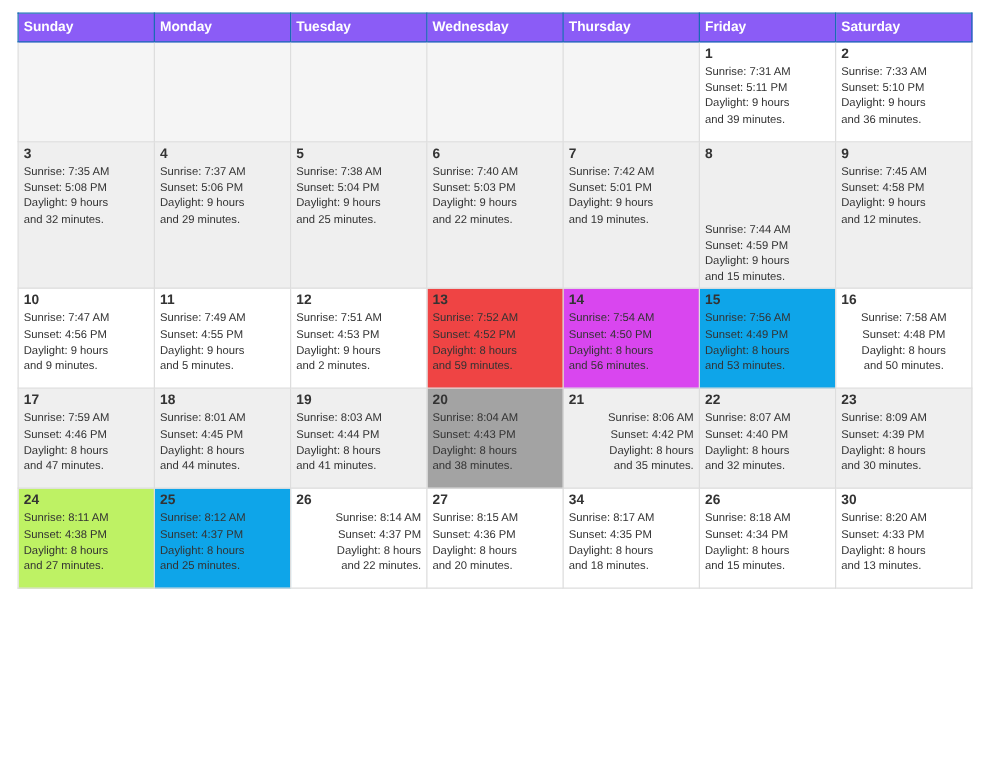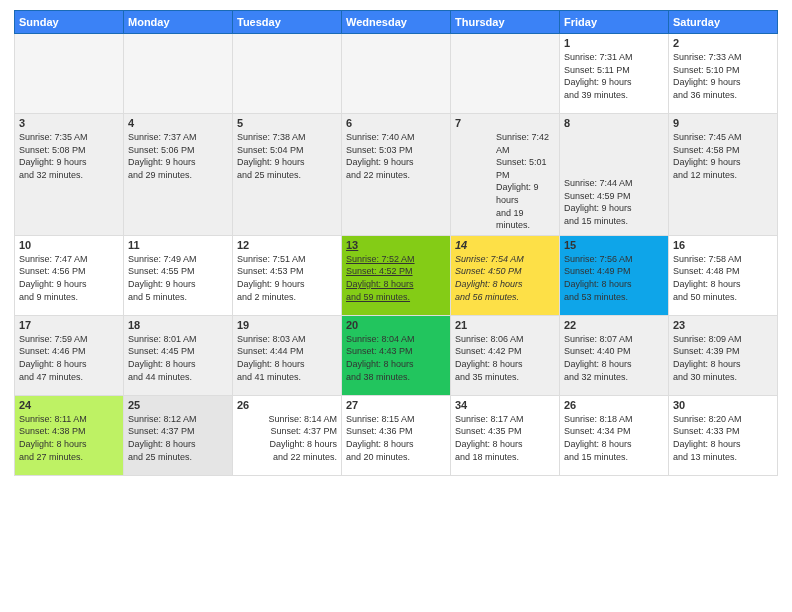--- a/index.html
+++ b/index.html
@@ -46,21 +46,21 @@
     .subtitle {
       font-size: 14px;
       color: #555;
     }
     table {
       width: 100%;
       border-collapse: collapse;
       table-layout: fixed;
     }
     th {
-      background-color: #3b82f6;
+      background-color: #8b5cf6;
       color: #fff;
       font-size: 11px;
       font-weight: bold;
       padding: 5px 4px;
       text-align: left;
       border: 1px solid #1a6ab5;
     }
     td {
       vertical-align: top;
       border: 1px solid #ddd;
@@ -152,21 +152,21 @@
           </td>
           <td style="background: rgb(239, 239, 239);">
             <span class="day-number">6</span>
             <div class="day-info" style="white-space: pre-line;">Sunrise: 7:40 AM
 Sunset: 5:03 PM
 Daylight: 9 hours
 and 22 minutes.</div>
           </td>
           <td style="background: rgb(239, 239, 239);">
             <span class="day-number">7</span>
-            <div class="day-info" style="white-space: pre-line; margin-left: 41px;">Sunrise: 7:42 AM
+            <div class="day-info" style="white-space: pre-line;">Sunrise: 7:42 AM
 Sunset: 5:01 PM
 Daylight: 9 hours
 and 19 minutes.</div>
           </td>
           <td style="background: rgb(239, 239, 239);">
             <span class="day-number">8</span>
             <div class="day-info" style="white-space: pre-line; margin-top: 48px;">Sunrise: 7:44 AM
 Sunset: 4:59 PM
 Daylight: 9 hours
 and 15 minutes.</div>
@@ -194,44 +194,44 @@
 Daylight: 9 hours
 and 5 minutes.</div>
           </td>
           <td style="background: rgb(255, 255, 255);">
             <span class="day-number">12</span>
             <div class="day-info" style="white-space: pre-line;">Sunrise: 7:51 AM
 Sunset: 4:53 PM
 Daylight: 9 hours
 and 2 minutes.</div>
           </td>
-          <td style="background: #84cc16; text-decoration: underline;">
+          <td style="background: #ef4444;">
             <span class="day-number">13</span>
             <div class="day-info" style="white-space: pre-line;">Sunrise: 7:52 AM
 Sunset: 4:52 PM
 Daylight: 8 hours
 and 59 minutes.</div>
           </td>
-          <td style="background: #fde047; font-style: italic;">
+          <td style="background: #d946ef;">
             <span class="day-number">14</span>
             <div class="day-info" style="white-space: pre-line;">Sunrise: 7:54 AM
 Sunset: 4:50 PM
 Daylight: 8 hours
 and 56 minutes.</div>
           </td>
           <td style="background: #0ea5e9;">
             <span class="day-number">15</span>
             <div class="day-info" style="white-space: pre-line;">Sunrise: 7:56 AM
 Sunset: 4:49 PM
 Daylight: 8 hours
 and 53 minutes.</div>
           </td>
           <td style="background: rgb(255, 255, 255);">
             <span class="day-number">16</span>
-            <div class="day-info" style="white-space: pre-line;">Sunrise: 7:58 AM
+            <div class="day-info" style="white-space: pre-line; text-align: center;">Sunrise: 7:58 AM
 Sunset: 4:48 PM
 Daylight: 8 hours
 and 50 minutes.</div>
           </td>
         </tr>
         <tr>
           <td style="background: rgb(239, 239, 239);">
             <span class="day-number">17</span>
             <div class="day-info" style="white-space: pre-line;">Sunrise: 7:59 AM
 Sunset: 4:46 PM
@@ -245,30 +245,30 @@
 Daylight: 8 hours
 and 44 minutes.</div>
           </td>
           <td style="background: rgb(239, 239, 239);">
             <span class="day-number">19</span>
             <div class="day-info" style="white-space: pre-line;">Sunrise: 8:03 AM
 Sunset: 4:44 PM
 Daylight: 8 hours
 and 41 minutes.</div>
           </td>
-          <td style="background: #22c55e;">
+          <td style="background: #a3a3a3;">
             <span class="day-number">20</span>
             <div class="day-info" style="white-space: pre-line;">Sunrise: 8:04 AM
 Sunset: 4:43 PM
 Daylight: 8 hours
 and 38 minutes.</div>
           </td>
           <td style="background: rgb(239, 239, 239);">
             <span class="day-number">21</span>
-            <div class="day-info" style="white-space: pre-line;">Sunrise: 8:06 AM
+            <div class="day-info" style="white-space: pre-line; text-align: right;">Sunrise: 8:06 AM
 Sunset: 4:42 PM
 Daylight: 8 hours
 and 35 minutes.</div>
           </td>
           <td style="background: rgb(239, 239, 239);">
             <span class="day-number">22</span>
             <div class="day-info" style="white-space: pre-line;">Sunrise: 8:07 AM
 Sunset: 4:40 PM
 Daylight: 8 hours
 and 32 minutes.</div>
@@ -282,21 +282,21 @@
           </td>
         </tr>
         <tr>
           <td style="background: #bef264;">
             <span class="day-number">24</span>
             <div class="day-info" style="white-space: pre-line;">Sunrise: 8:11 AM
 Sunset: 4:38 PM
 Daylight: 8 hours
 and 27 minutes.</div>
           </td>
-          <td style="background: #e5e5e5;">
+          <td style="background: #0ea5e9;">
             <span class="day-number">25</span>
             <div class="day-info" style="white-space: pre-line;">Sunrise: 8:12 AM
 Sunset: 4:37 PM
 Daylight: 8 hours
 and 25 minutes.</div>
           </td>
           <td style="background: rgb(255, 255, 255);">
             <span class="day-number">26</span>
             <div class="day-info" style="white-space: pre-line; text-align: right;">Sunrise: 8:14 AM
 Sunset: 4:37 PM

